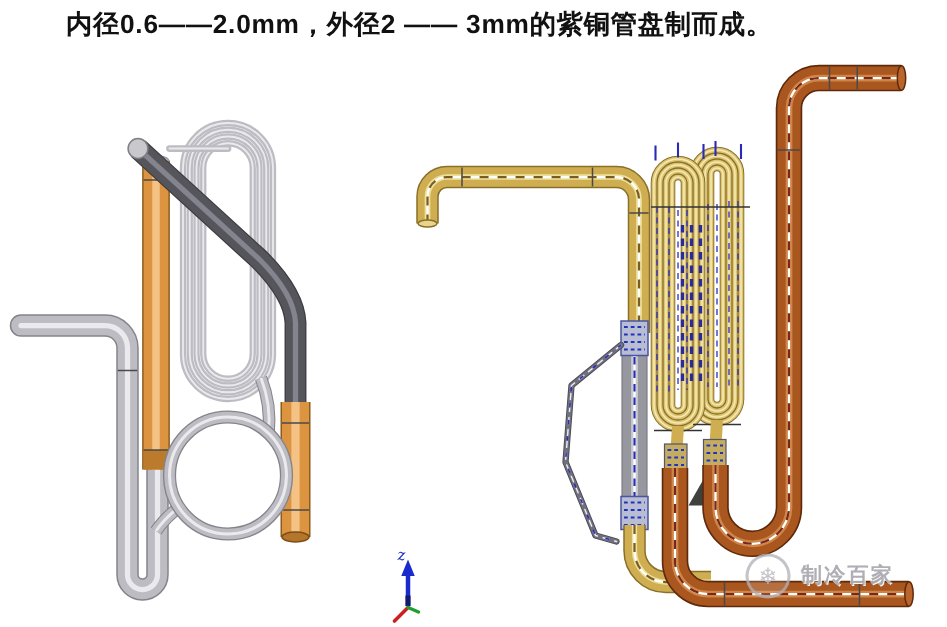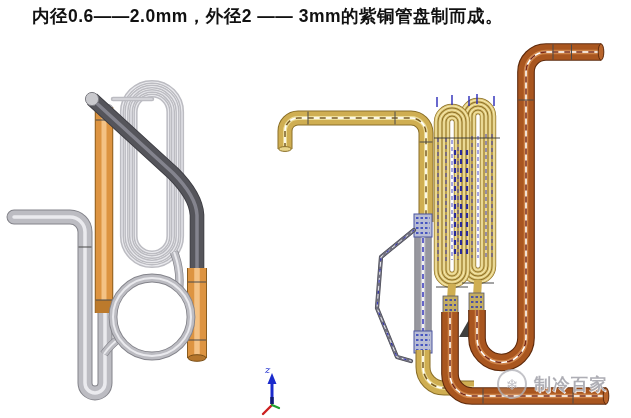--- a/index.html
+++ b/index.html
@@ -1,18 +1,18 @@
 <!DOCTYPE html>
 <html style="--steelGray: #bcbcc2; --steelDark: #84848b; --steelHl: #eaeaee; --copper: #dd9441; --copperHl: #f4c285; --copperDark: #bc7a2c; --copperOl: #8a5c1e; --darkTube: #55555b; --darkTubeHl: #84848e; --grayMid: #97979f; --gold: #cfae52; --goldHl: #eedf9a; --goldOl: #8a6f28; --coilGold: #ddc473; --coilHl: #f4e9b0; --brown: #a9561f; --brownHl: #cf8448; --brownOl: #5e2a0c; --blueCenter: #2a2ab8; --redDash: #7a2812; --connFill: #b9bdd4; --connBlue: #2233bb; --axisBlue: #1a2acc; --axisRed: #cc1f1f; --axisGreen: #1f9f2f; --watermarkGray: #97979d;"><head>
 <meta charset="utf-8">
 <style>
   html,body{margin:0;padding:0;background:#fff;}
   #page{position:relative;width:631px;height:418px;background:#fff;overflow:hidden;
         font-family:"Liberation Sans",sans-serif;}
-  #caption{position:absolute;left:32px;top:4px;width:560px;
+  #caption{position:absolute;left:44px;top:4px;width:560px;
            font-size:17.5px;font-weight:bold;color:#111;letter-spacing:.5px;white-space:nowrap;}
   #fig{position:absolute;left:0;top:0;}
   .ln{fill:none;}
   
   .ol-steel{stroke:var(--steelDark);} .t-steel{stroke:var(--steelGray);} .hl-steel{stroke:var(--steelHl);}
   
   .ol-copper{stroke:var(--copperOl);} .t-copper{stroke:var(--copper);}
   .hl-copper{stroke:var(--copperHl);} .t-copperdark{stroke:var(--copperDark);}
   
   .ol-dark{stroke:#3c3c42;} .t-dark{stroke:var(--darkTube);} .hl-dark{stroke:var(--darkTubeHl);}
@@ -34,21 +34,21 @@
   .coil-tick{stroke:var(--blueCenter);stroke-width:1.4;}
   .darkline{stroke:#333;stroke-width:.9;}
   .conn-dash{stroke:var(--connBlue);stroke-width:1.3;stroke-dasharray:2.5 2;}
   .cap-ol{stroke:#4a4a55;} .cap-t{stroke:#70707e;}
   .cap-w{stroke:#e8e8ee;stroke-width:1;stroke-dasharray:4 4;}
   .cap-b{stroke:var(--blueCenter);stroke-width:1;stroke-dasharray:2 9;}
   #watermark{position:absolute;left:497px;top:369px;display:flex;align-items:center;gap:7px;}
   #wm-logo{width:26px;height:26px;border-radius:50%;border:2.5px solid rgba(175,175,182,.75);
            display:flex;align-items:center;justify-content:center;
            color:rgba(190,190,196,.9);font-size:15px;line-height:1;background:rgba(255,255,255,.15);}
-  #wm-text{font-size:17px;font-weight:bold;letter-spacing:1.5px;color:rgba(160,160,168,.85);
+  #wm-text{font-size:14px;font-weight:bold;letter-spacing:1.5px;color:rgba(160,160,168,.85);
            text-shadow:.7px .7px 0 rgba(255,255,255,.95), -.5px -.5px 0 rgba(255,255,255,.7);white-space:nowrap;}
   .axis-label{fill:var(--axisBlue);font-size:10px;font-style:italic;font-family:"DejaVu Serif",serif;}
 </style>
 </head>
 <body>
 
 <div id="page">
 
   <div id="caption">内径0.6——2.0mm，外径2 —— 3mm的紫铜管盘制而成。</div>
 

